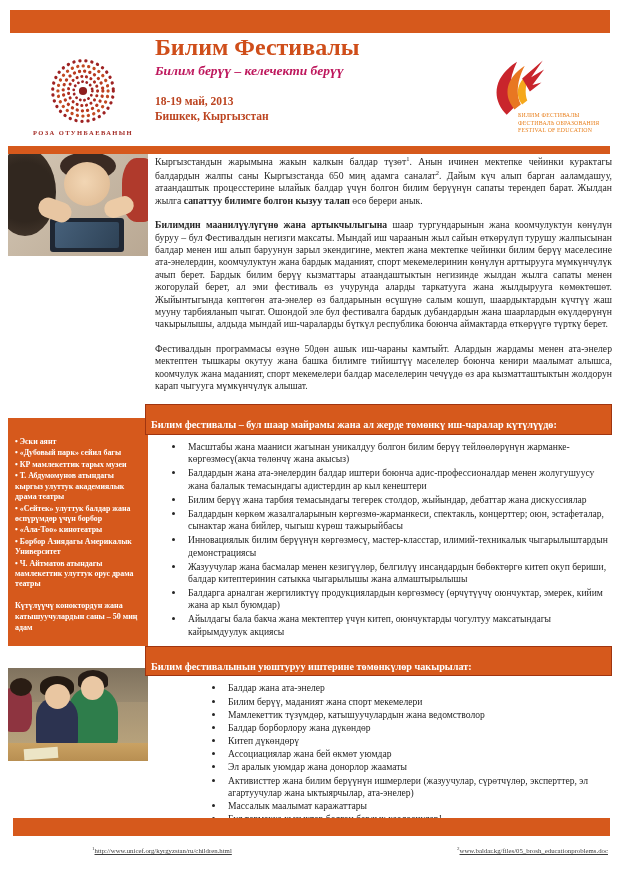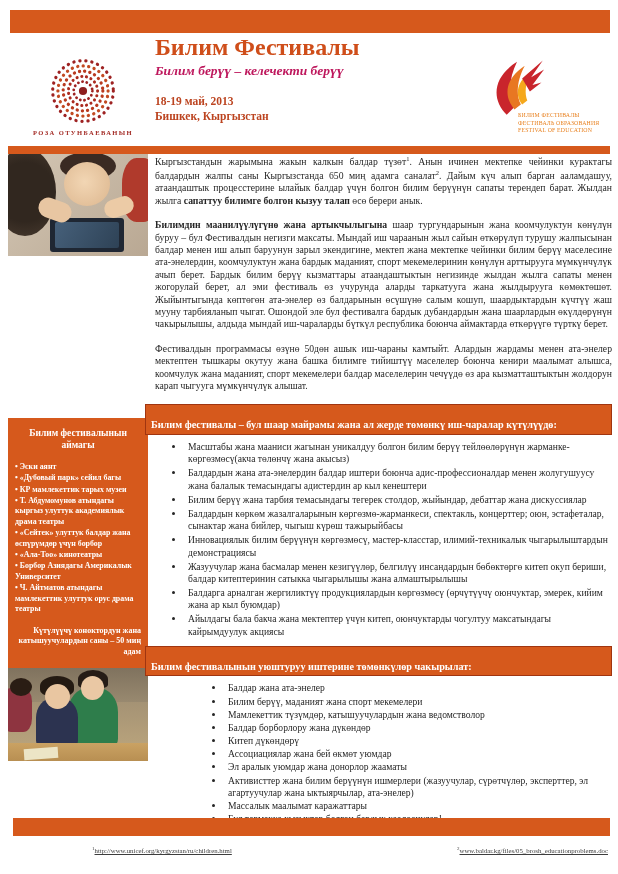--- a/index.html
+++ b/index.html
@@ -35,21 +35,21 @@
   .photo2 { top:668px; width:140px; height:93px;  background:linear-gradient(#95866f,#bfa87e); }
 
   .sidebar {
     position:absolute; left:8px; top:418px; width:140px; min-height:228px;
     background:#D6591C; color:#ffffff; padding:9px 7px 12px; box-sizing:border-box;
   }
   .sidebar-title { text-align:center; font-weight:bold; font-size:9.5px; line-height:1.3; }
   .sidebar-list  { margin-top:10px; font-size:7.9px; font-weight:bold; line-height:1.32; }
   .sidebar-item  { margin-bottom:1px; }
   .sidebar-item::before { content:"• "; }
-  .sidebar-note  { margin-top:11px; text-align:right; font-weight:bold; font-size:8px; line-height:1.35; }
+  .sidebar-note  { margin-top:11px; text-align:left; font-weight:bold; font-size:8px; line-height:1.35; }
 
   
   .main { position:absolute; left:145px; top:155px; width:467px; color:#262626; }
   .para { font-size:9.7px; line-height:1.28; text-align:justify; margin:0 0 12px; padding-left:10px; }
   .para sup { font-size:6.5px; }
   .bold { font-weight:bold; }
   .section-header {
     background:#D6591C; border:1px solid #A03510; color:#ffffff; font-weight:bold;
     font-size:10.2px; line-height:1.25; padding:14px 5px 2px; margin:2px 0 6px;
   }
@@ -112,21 +112,20 @@
     <div style="left:52px; top:-2px; width:56px; height:28px; background:#3a2a22; border-radius:50%;"></div>
     <div style="left:56px; top:8px; width:46px; height:44px; background:radial-gradient(circle at 45% 45%,#f2d6b4,#dcb68e); border-radius:50%;"></div>
     <div style="right:-10px; top:4px; width:36px; height:64px; background:#b03a2c; border-radius:40%;"></div>
     <div style="left:42px; top:64px; width:74px; height:34px; background:#1f2733; border-radius:3px;"></div>
     <div style="left:47px; top:68px; width:64px; height:26px; background:linear-gradient(120deg,#46607a,#2e4256); border-radius:2px;"></div>
     <div style="left:30px; top:46px; width:34px; height:20px; background:#e8c6a2; border-radius:10px; transform:rotate(20deg);"></div>
     <div style="left:96px; top:44px; width:30px; height:18px; background:#eccba6; border-radius:10px; transform:rotate(-18deg);"></div>
   </div>
 
   <div class="sidebar">
-    <div class="sidebar-title">Билим фестивалынын аймагы</div>
     <div class="sidebar-list">
 
     <div class="sidebar-item">Эски аянт</div>
         <div class="sidebar-item">«Дубовый парк» сейил багы</div>
         <div class="sidebar-item">КР мамлекеттик тарых музеи</div>
         <div class="sidebar-item">Т. Абдумомунов атындагы кыргыз улуттук академиялык драма театры</div>
         <div class="sidebar-item">«Сейтек» улуттук балдар жана өспүрүмдөр үчүн борбор</div>
         <div class="sidebar-item">«Ала-Тоо» кинотеатры</div>
         <div class="sidebar-item">Борбор Азиядагы Америкалык Университет</div>
         <div class="sidebar-item">Ч. Айтматов атындагы мамлекеттик улуттук орус драма театры</div>

